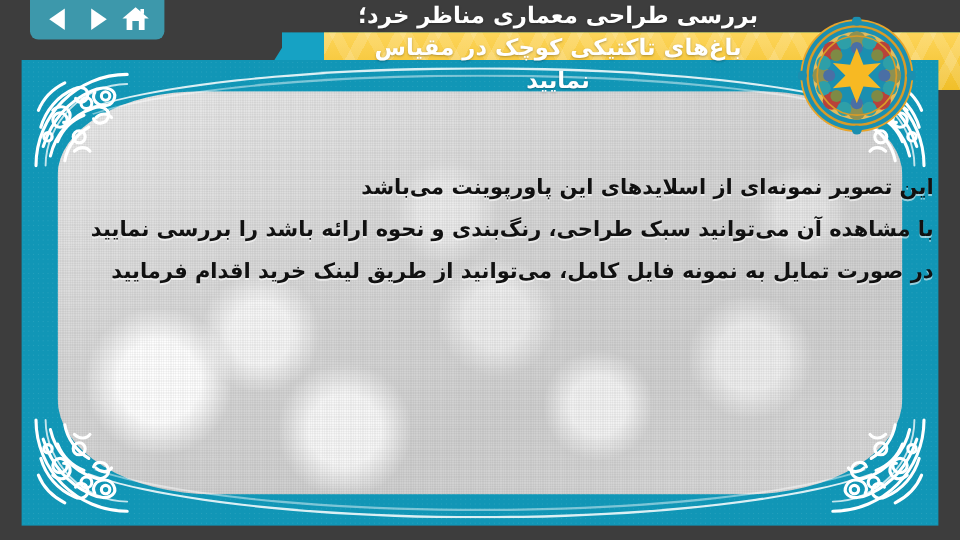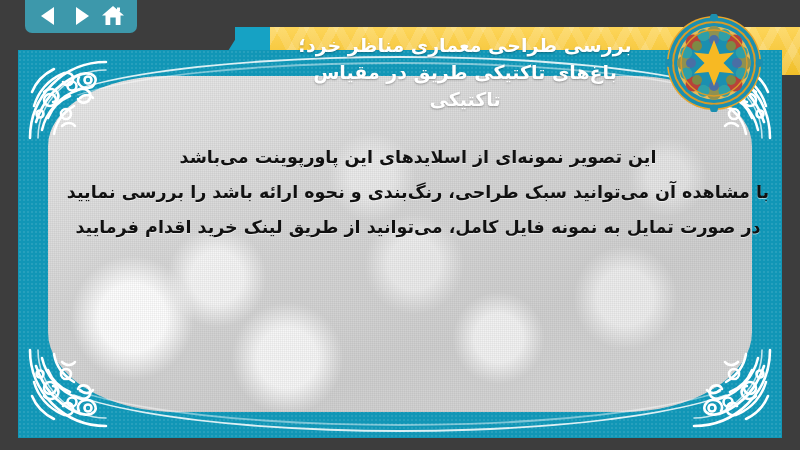--- a/index.html
+++ b/index.html
@@ -74,21 +74,20 @@
     position:absolute; left:250px; top:0px; width:430px;
     z-index:30;
     text-align:center;
     direction:rtl;
     color:#ffffff;
     font-size:19px;
     line-height:27px;
     font-weight:bold;
     text-shadow:0 1px 2px rgba(0,0,0,0.30);
     pointer-events:none;
-    margin-top:32px;
   }
   #slide-title .tl { display:block; white-space:nowrap; }
 
   
   #medallion {
     position:absolute; left:665px; top:14px; width:98px; height:98px;
     z-index:35;
   }
 
   
@@ -142,21 +141,20 @@
   #orn-tl { left:2px;  top:2px; }
   #orn-tr { right:2px; top:2px;  transform:scaleX(-1); }
   #orn-bl { left:2px;  bottom:2px; transform:scaleY(-1); }
   #orn-br { right:2px; bottom:2px; transform:scale(-1,-1); }
 
   
   #body-text {
     position:absolute; left:40px; top:90px; width:720px;
     z-index:25;
     direction:rtl;
-    text-align:center;
     color:#111111;
     font-size:17.5px;
     line-height:35px;
     font-weight:bold;
     text-shadow:0 1px 0 rgba(255,255,255,0.55);
   }
   #body-text .bl { display:block; white-space:nowrap; }
 </style>
 </head>
 <body>
@@ -168,22 +166,22 @@
     <div class="teal-shape"></div>
   </div>
 
   <div id="title-banner">
     <div class="shade"></div>
     <div class="chev"></div>
   </div>
 
   <div id="slide-title">
     <span class="tl">بررسی طراحی معماری مناظر خرد؛</span>
-    <span class="tl">باغ‌های تاکتیکی طریق در مقیاس</span>
-    <span class="tl">تاکتیکی</span>
+    <span class="tl">باغ‌های تاکتیکی کوچک در مقیاس</span>
+    <span class="tl">نمایید</span>
   </div>
 
   <div id="medallion">
     <svg width="98" height="98" viewBox="0 0 98 98" xmlns="http://www.w3.org/2000/svg">
       <circle cx="49" cy="49" r="47" fill="#e8a42a"></circle>
       <circle cx="49" cy="49" r="45.5" fill="#1b8fb0"></circle>
       <circle cx="49" cy="49" r="42" fill="#d99b27"></circle>
       <circle cx="49" cy="49" r="40" fill="#1b8fb0"></circle>
       <circle cx="49" cy="49" r="36.5" fill="#e3bb5c"></circle>
       <g>

